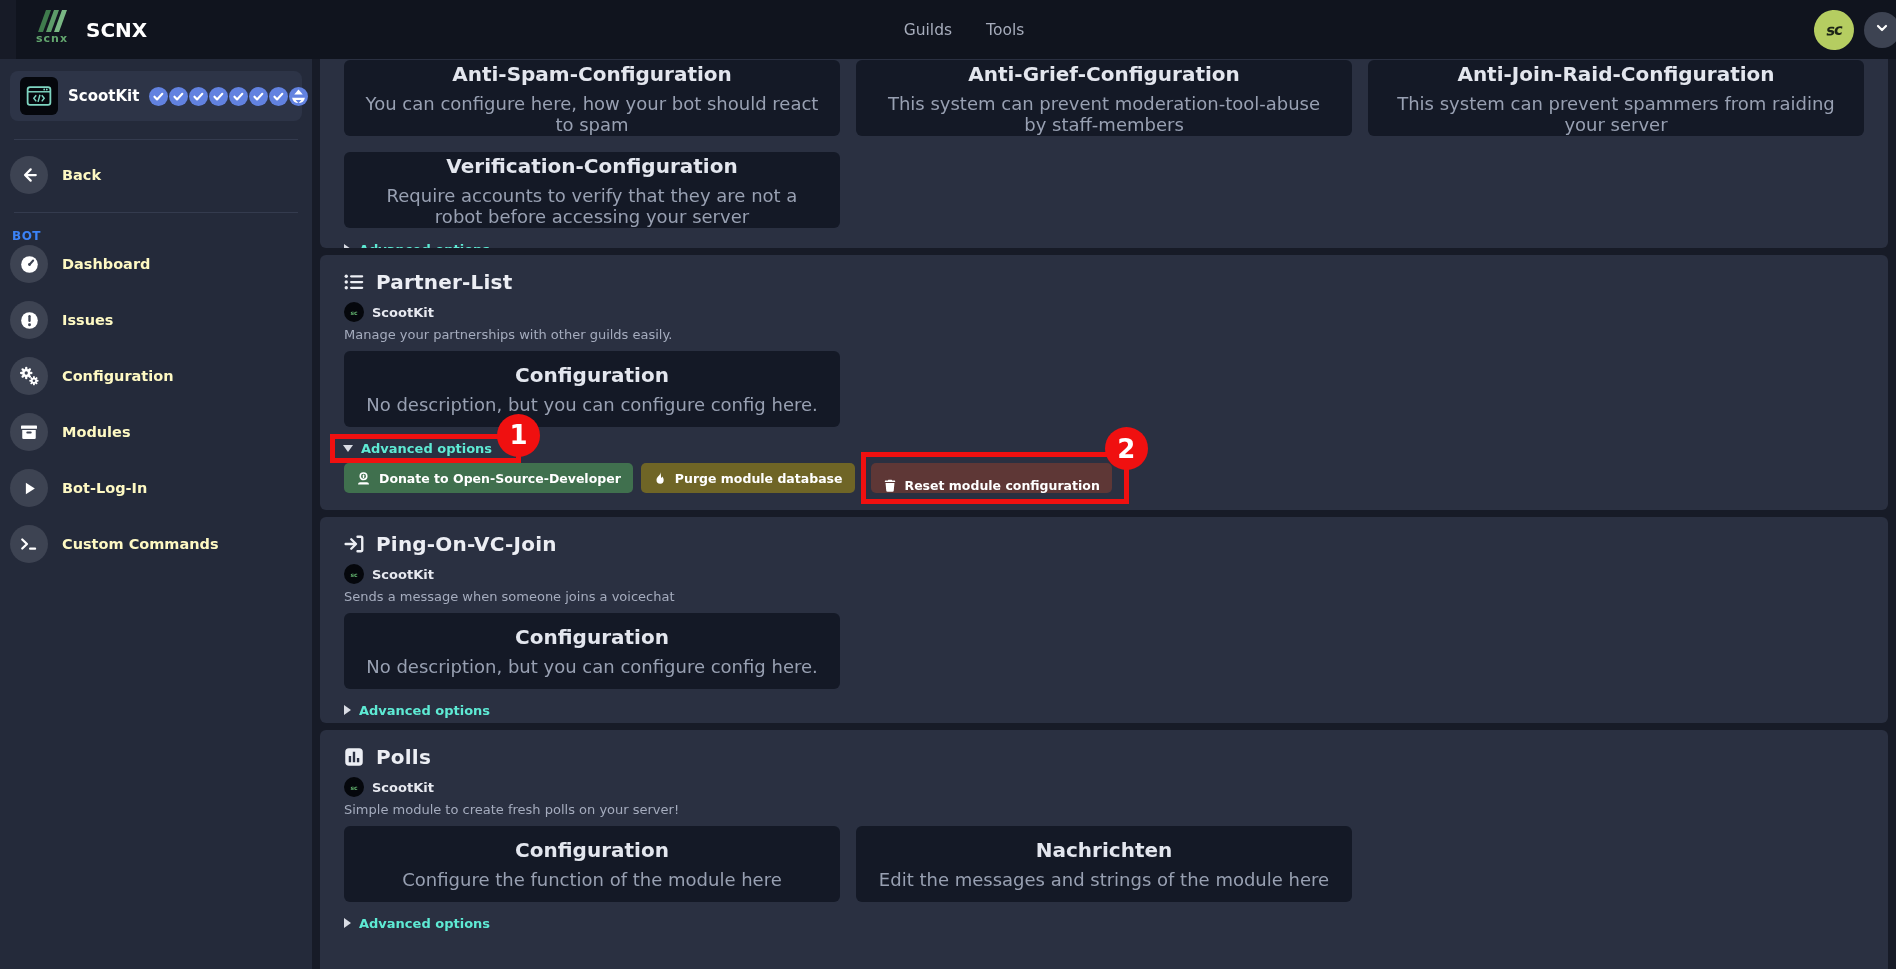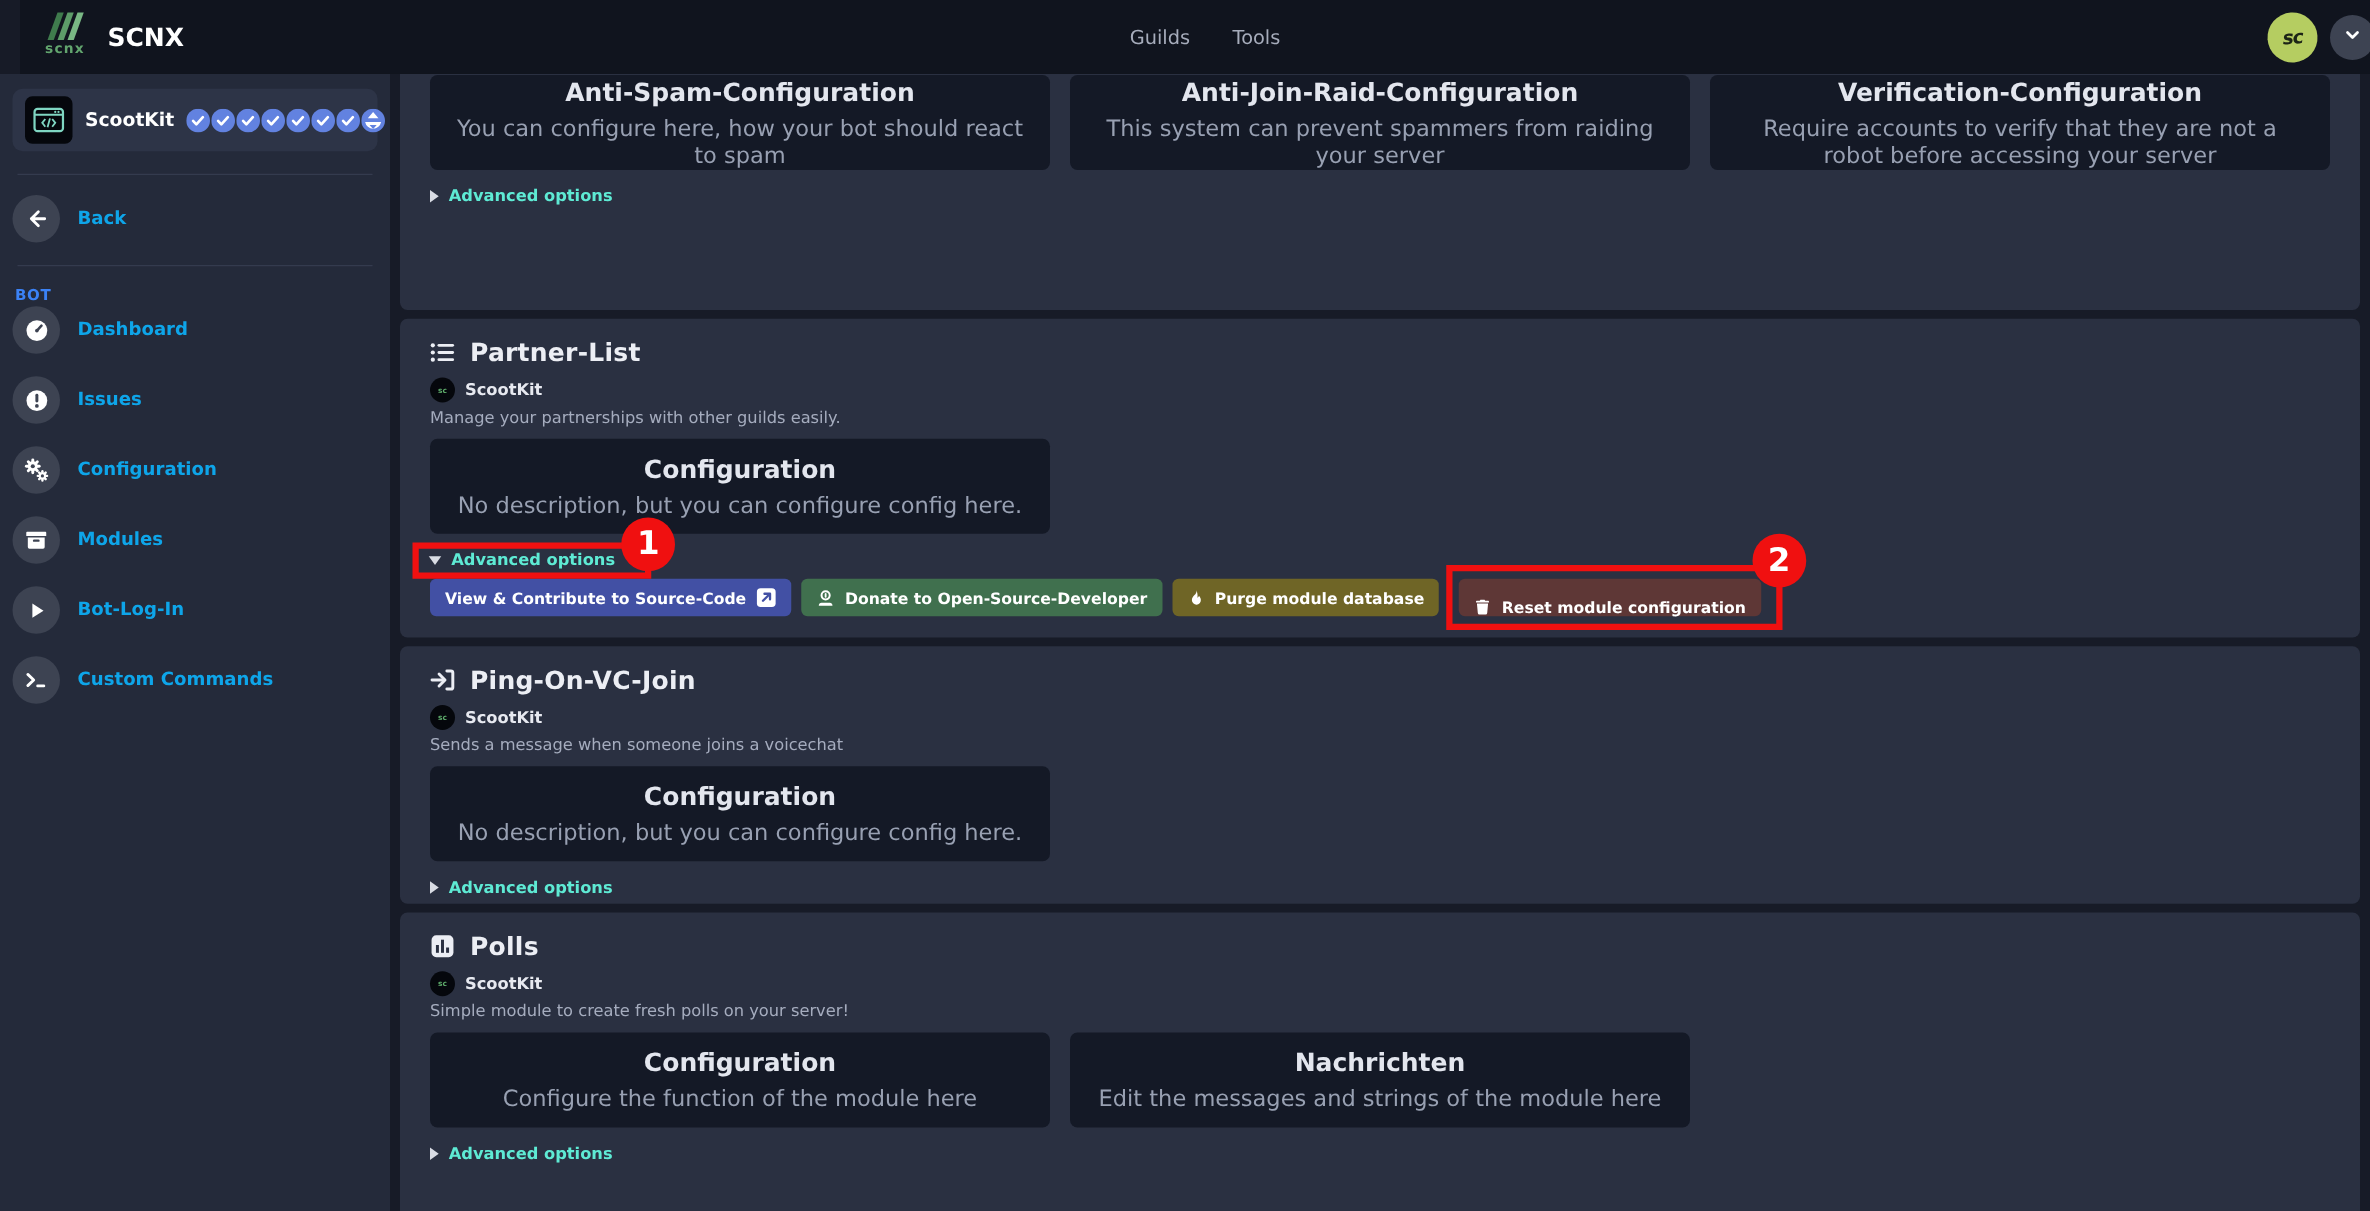--- a/index.html
+++ b/index.html
@@ -58,21 +58,21 @@
     color:#fff; font-size:11px; font-weight:bold; flex:0 0 auto;
   }
   .badge svg { display:block; }
   .side-divider { border:none; border-top:1px solid #343b4e; margin:18px 4px 16px 4px; }
   .side-item { display:flex; align-items:center; gap:14px; margin-bottom:18px; cursor:pointer; }
   .side-item .icon-circle {
     width:38px; height:38px; border-radius:50%; background:#3d4352; flex:0 0 auto;
     display:flex; align-items:center; justify-content:center;
     color:#fff; font-size:16px; font-weight:bold;
   }
-  .side-item .side-label { font-size:14.5px; font-weight:bold; color:#0ea5e9; }
+  .side-item .side-label { font-size:14.5px; font-weight:bold; color:#fef9c3; }
   .back-item { margin-bottom:0; }
   .side-section-label {
     font-size:12px; font-weight:bold; color:#3b82f6; letter-spacing:0.5px; margin:0 0 2px 2px;
   }
   
   .main { margin:59px 8px 0 320px; }
   .panel {
     background:#2a3041; border-radius:6px; padding:13px 24px 14px 24px;
     margin-bottom:7px; overflow:hidden;
   }
@@ -332,20 +332,24 @@
 </aside>
 
 <main class="main" id="modules-root">
     <section class="panel" id="top-modules">
       <div class="card-grid">
         <div class="mod-card">
           <div class="mod-card-title">Anti-Spam-Configuration</div>
           <div class="mod-card-sub">You can configure here, how your bot should react to spam</div>
         </div>
         <div class="mod-card">
+          <div class="mod-card-title">Anti-Grief-Configuration</div>
+          <div class="mod-card-sub">This system can prevent moderation-tool-abuse by staff-members</div>
+        </div>
+        <div class="mod-card">
           <div class="mod-card-title">Anti-Join-Raid-Configuration</div>
           <div class="mod-card-sub">This system can prevent spammers from raiding your server</div>
         </div>
         <div class="mod-card">
           <div class="mod-card-title">Verification-Configuration</div>
           <div class="mod-card-sub">Require accounts to verify that they are not a robot before accessing your server</div>
         </div>
       </div>
       <div class="advanced-row">
         <div class="adv-toggle">
@@ -384,32 +388,20 @@
       <div class="advanced-row">
         <span class="red-box-adv">
           <div class="adv-toggle">
             <span class="adv-caret-down"></span>
             <span class="adv-label">Advanced options</span>
           </div>
           <span class="anno-badge anno-1">1</span>
         </span>
       </div>
       <div class="btn-row">
-        <button class="mod-btn" style="background: rgb(66, 80, 164);">
-          <span>View &amp; Contribute to Source-Code</span>
-          <span class="btn-icon">
-            <svg width="16" height="16" viewBox="0 0 16 16">
-              <rect x="0.5" y="0.5" width="15" height="15" rx="3" fill="#fff"></rect>
-              <g stroke="#4250a4" stroke-width="1.9" fill="none" stroke-linecap="round" stroke-linejoin="round">
-                <path d="M5.4 10.6l5-5"></path>
-                <path d="M6.6 5h4.4v4.4"></path>
-              </g>
-            </svg>
-          </span>
-        </button>
         <button class="mod-btn" style="background: rgb(64, 112, 78);">
           <span class="btn-icon">
             <svg width="15" height="15" viewBox="0 0 16 16">
               <circle cx="8" cy="5.6" r="3.5" fill="none" stroke="#fff" stroke-width="1.7"></circle>
               <rect x="7.2" y="3.6" width="1.6" height="4" rx="0.8" fill="#fff"></rect>
               <path d="M2.2 14c0-1.2 1-2.1 2.2-2.1h7.2c1.2 0 2.2.9 2.2 2.1v.4H2.2z" fill="#fff"></path>
             </svg>
           </span>
           <span>Donate to Open-Source-Developer</span>
         </button>

